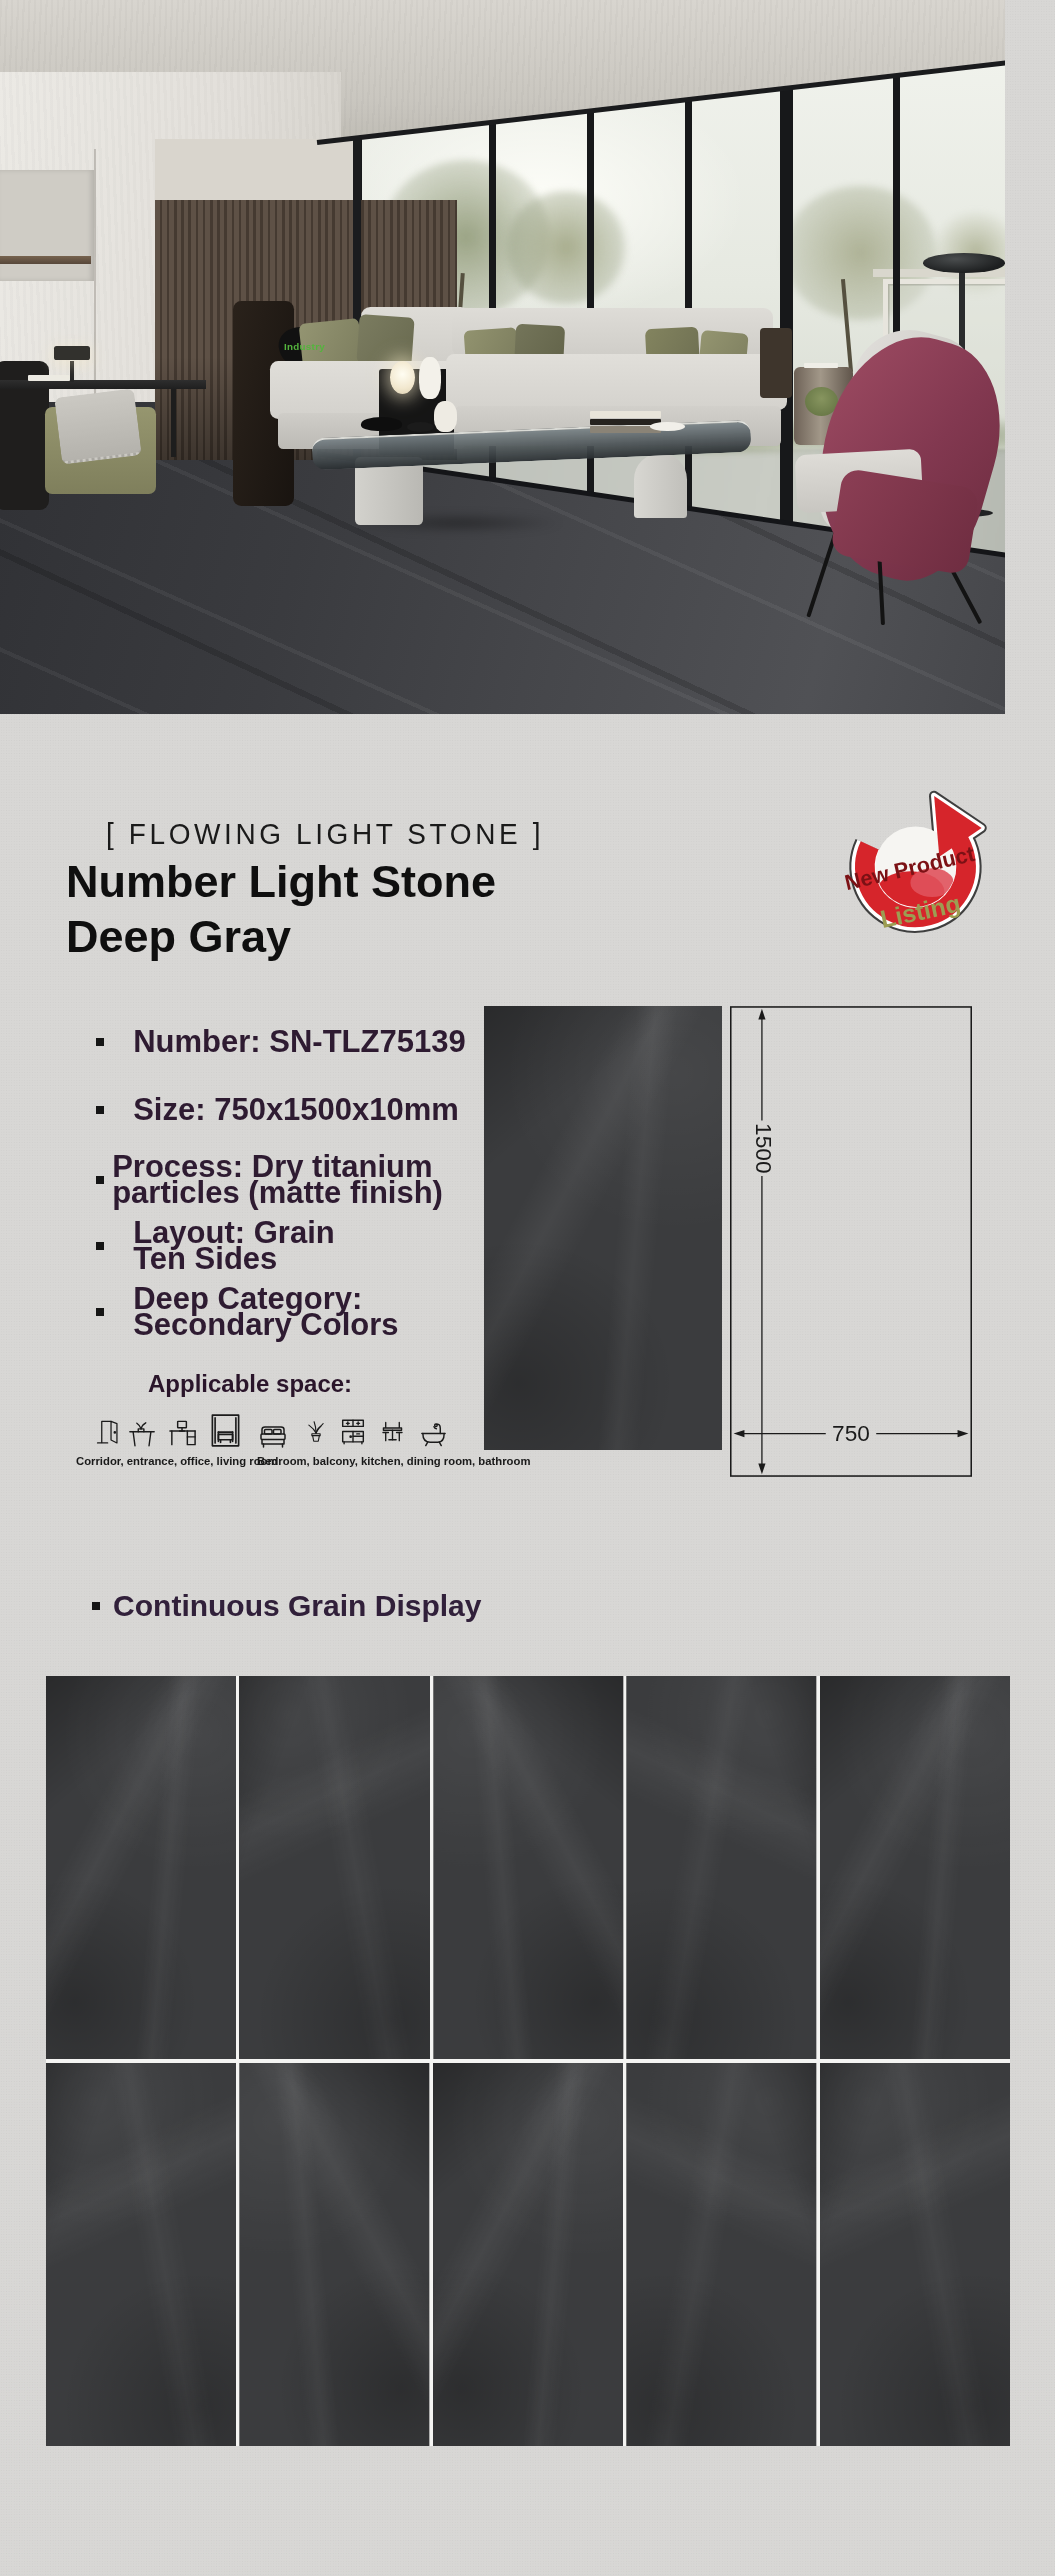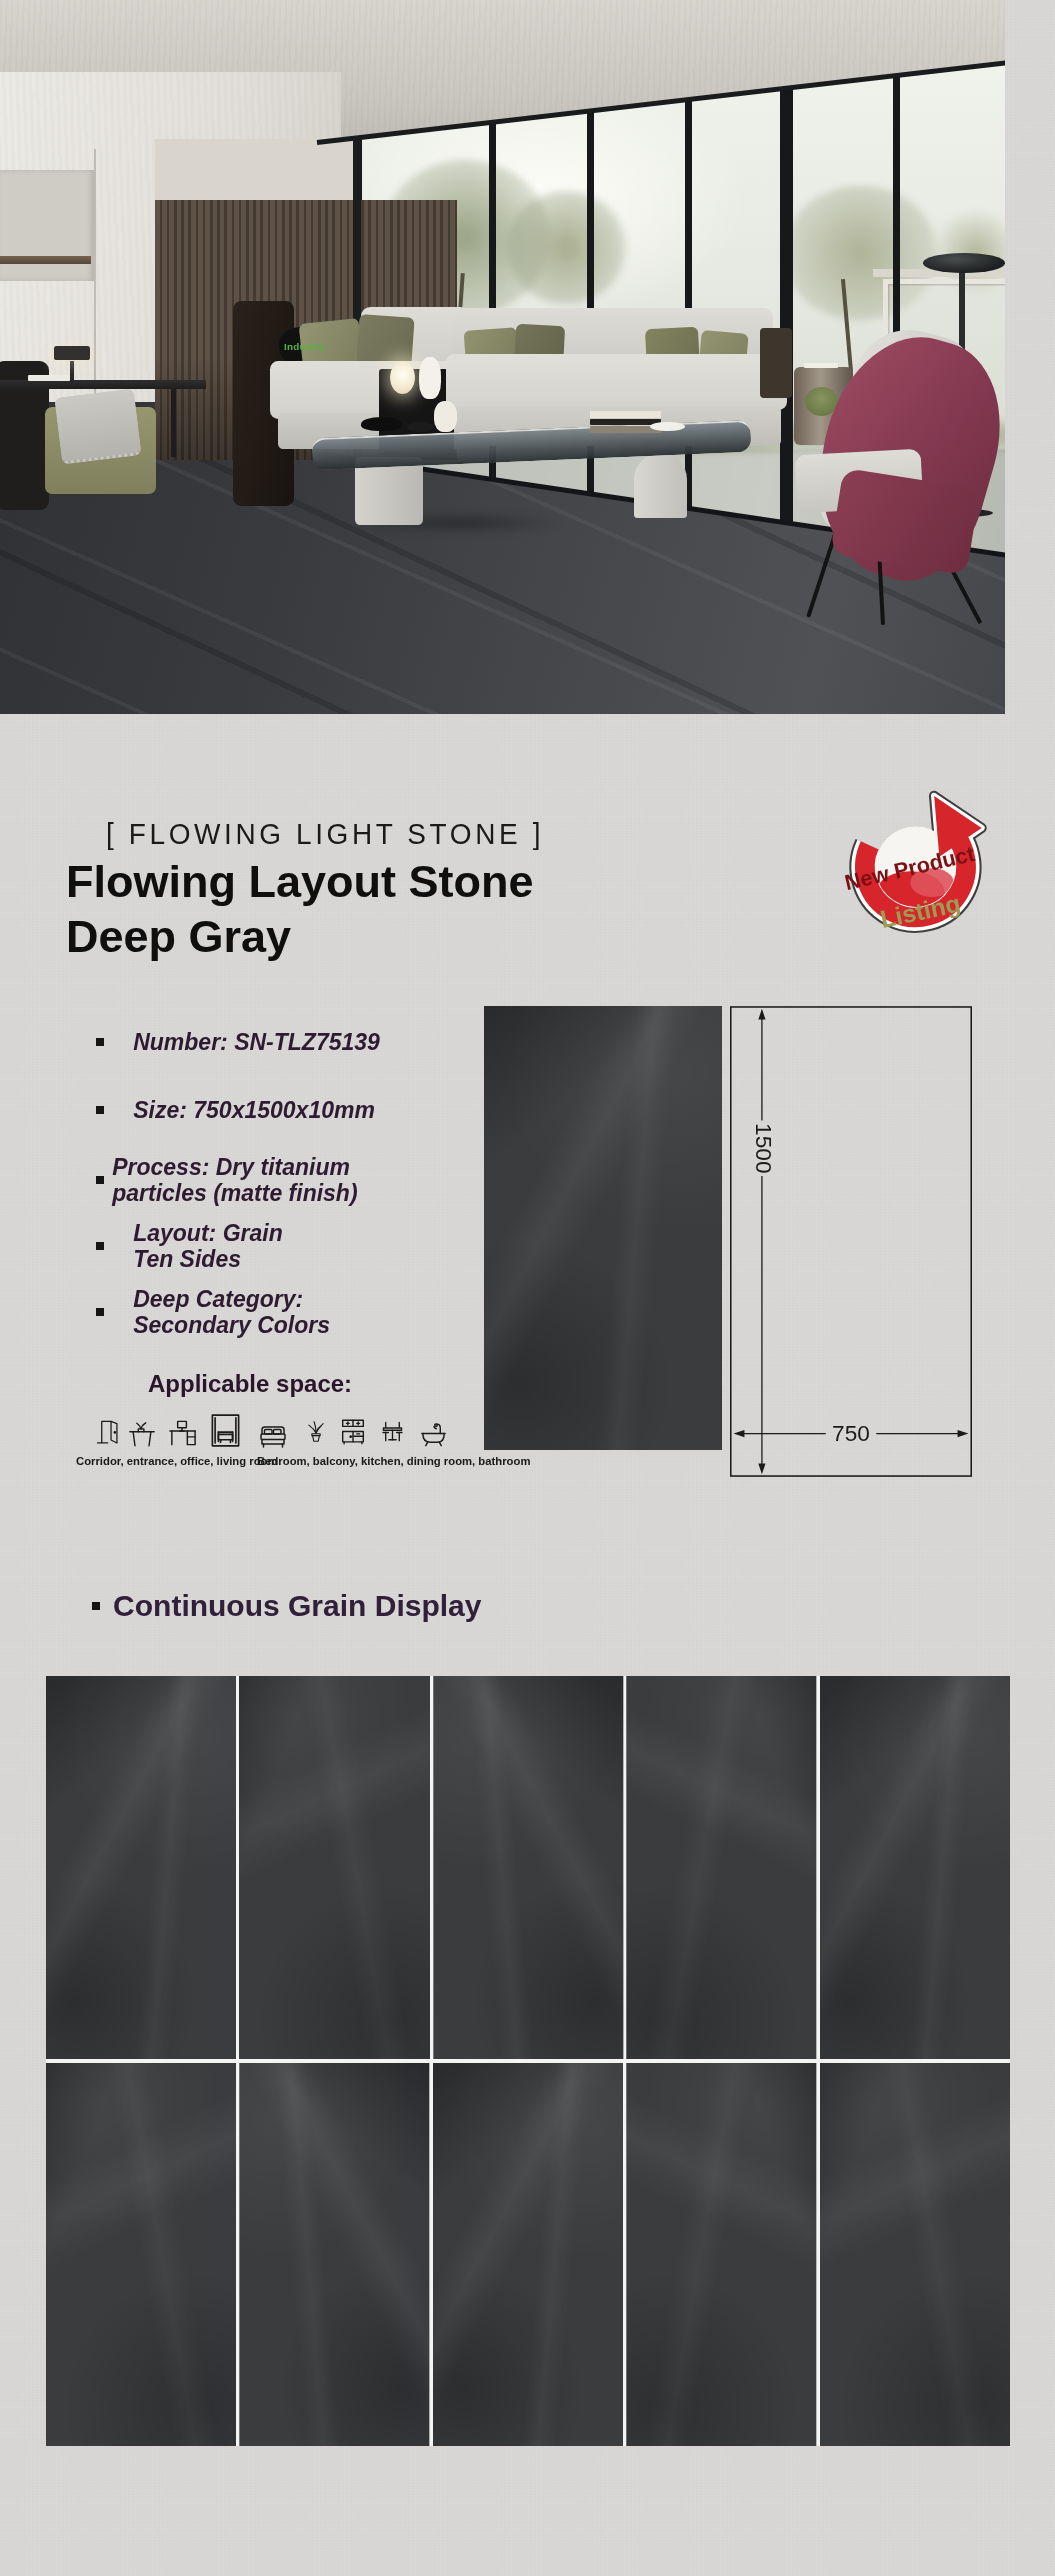--- a/index.html
+++ b/index.html
@@ -112,21 +112,21 @@
   .cl1{left:820px;top:530px;height:89px;transform:rotate(18deg);}
   .cl2{left:879px;top:549px;height:76px;transform:rotate(-3deg);}
   .cl3{left:956px;top:533px;height:96px;transform:rotate(-28deg);}
   .watermark{left:284px;top:341px;font-size:9.8px;font-weight:700;color:#54b43d;z-index:6;letter-spacing:0.3px;}
 
   
   .collection-header{left:106px;top:817px;font-size:28px;font-weight:400;color:#1a1a1a;letter-spacing:3.6px;transform:scaleY(1.08);transform-origin:left top;white-space:nowrap;}
   .page-title{left:66px;top:854px;font-size:45px;line-height:55px;font-weight:700;color:#0f0f0f;letter-spacing:0px;}
   .spec{position:absolute;left:96px;display:flex;align-items:center;gap:29px;}
   .spec .sq{width:8.2px;height:8.2px;background:#151515;flex:0 0 auto;}
-  .spec .txt{font-size:23px;line-height:26px;font-weight:700;color:#2e1b31;white-space:nowrap;font-style:italic;}
+  .spec .txt{font-size:31px;line-height:26px;font-weight:700;color:#2e1b31;white-space:nowrap;}
   .s1{top:1029px;}.s2{top:1097px;}.s3{top:1154px;gap:8px;}.s4{top:1220px;}.s5{top:1286px;}
   .app-label{left:148px;top:1370px;font-size:24px;font-weight:700;color:#2a152a;}
   .icons-row svg{position:absolute;stroke:#1b1b1b;stroke-width:3;fill:none;stroke-linecap:round;stroke-linejoin:round;}
   .cap{position:absolute;top:1455px;font-size:11.3px;font-weight:700;color:#191919;white-space:nowrap;}
   .cap1{left:76px;}
   .cap2{left:257px;}
   .tile-sample{left:484px;top:1006px;width:238px;height:444px;}
   .diagram{left:730px;top:1006px;}
   .diagram text{font-family:"Liberation Sans",sans-serif;font-size:44px;fill:#1a1a1a;font-weight:400;}
   .badge{left:833px;top:766px;}
@@ -247,21 +247,21 @@
     <div class="abs furn cleg cl2"></div>
     <div class="abs furn cleg cl3"></div>
     <div class="abs furn chairseat"></div>
     <div class="abs furn chairwrap"></div>
     <div class="abs watermark">Industry</div>
   </div>
 
   <div class="abs collection-header">[ FLOWING LIGHT STONE ]</div>
 
   <h1 class="abs page-title" style="margin:0;">
-    <span style="display:block">Flowing Layout Stone</span>
+    <span style="display:block">Number Light Stone</span>
     <span style="display:block">Deep Gray</span>
   </h1>
 
   <svg class="abs badge" width="161" height="192" viewBox="0 0 312 372">
     <path d="M71,154 A98,98 0 1 0 216,115" fill="none" stroke="#3f3f3f" stroke-width="60"></path>
     <polygon points="196,58 288,120 206,176" fill="none" stroke="#3f3f3f" stroke-width="20" stroke-linejoin="round"></polygon>
     <path d="M71,154 A98,98 0 1 0 216,115" fill="none" stroke="#ffffff" stroke-width="52"></path>
     <polygon points="196,58 288,120 206,176" fill="#ffffff" stroke="#ffffff" stroke-width="12" stroke-linejoin="round"></polygon>
     <circle cx="160" cy="195" r="78" fill="#f6f5f2"></circle>
     <clipPath id="innerclip">

